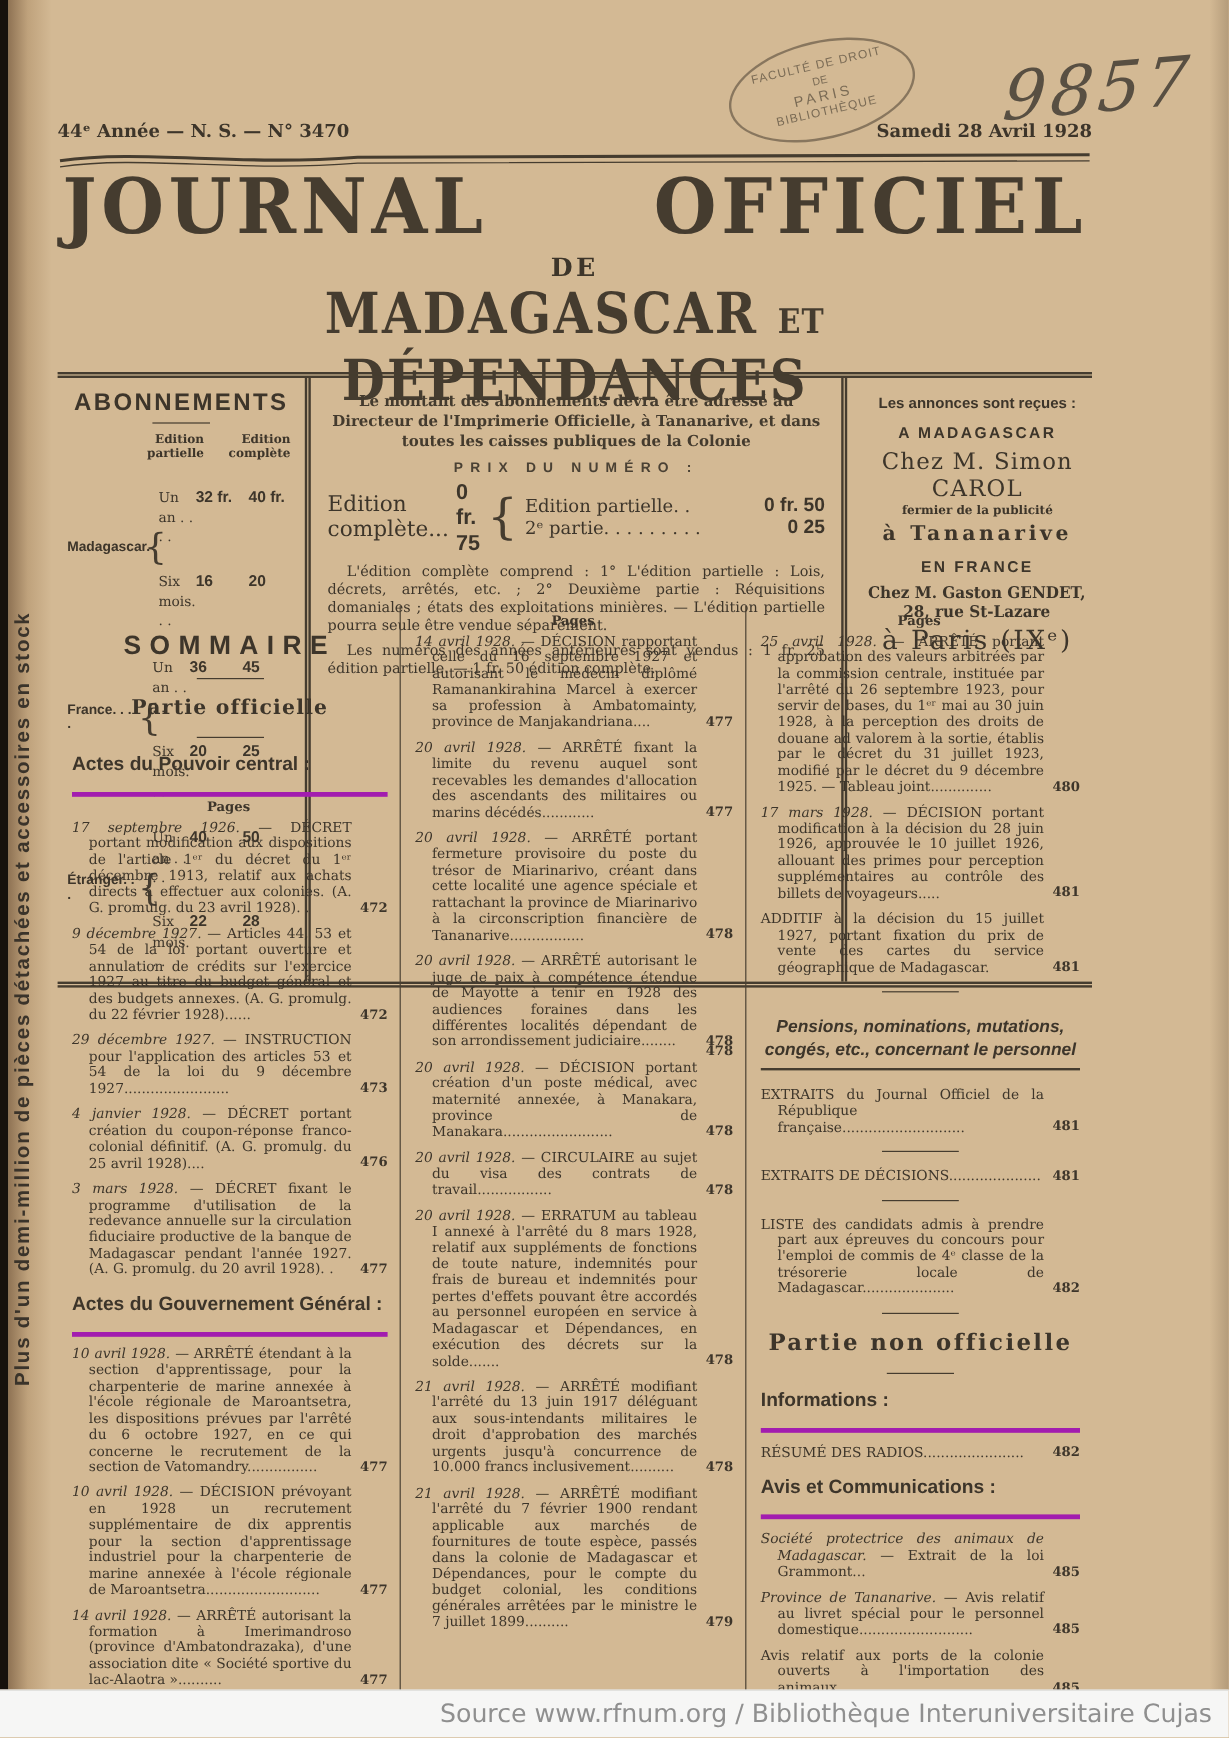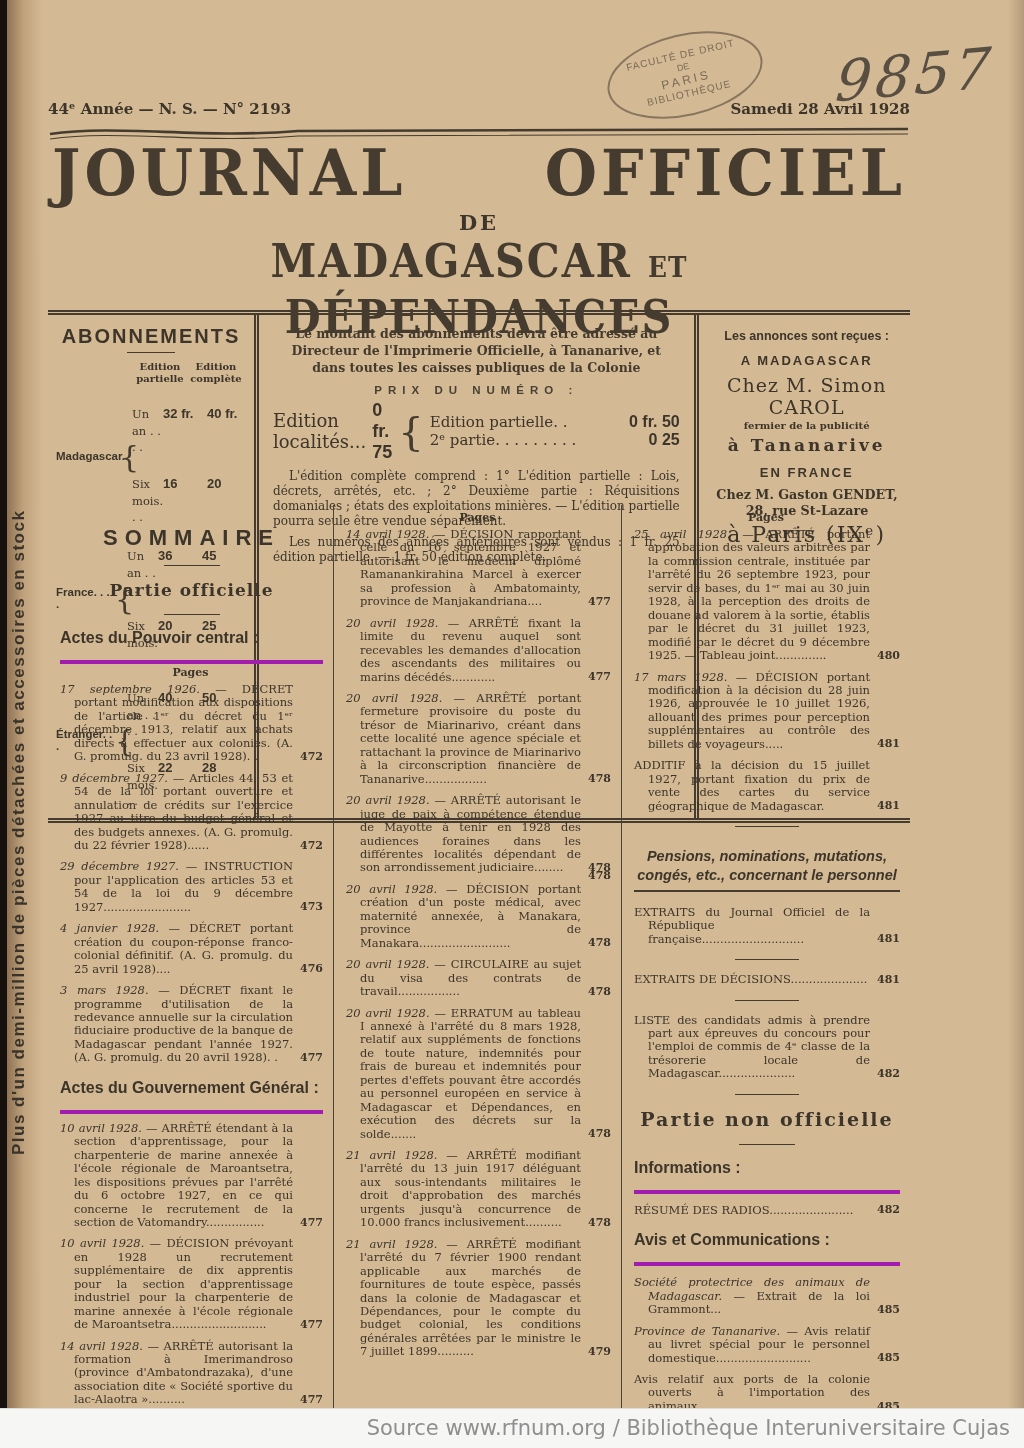--- a/index.html
+++ b/index.html
@@ -58,22 +58,22 @@
   .title-sub .et { font-size:27px; letter-spacing:1px; }
   
   .band { position:absolute; top:310px; left:0; width:100%;
     display:grid; grid-template-columns:206px 1fr 216px;
     border-top:5px double #453c2f; border-bottom:5px double #453c2f; }
   .band-cell { padding:6px 8px 8px; }
   .cell-mid { border-left:5px double #453c2f; border-right:5px double #453c2f; padding:6px 14px 10px; }
   .ab-title { text-align:center; font-family:"Liberation Sans", sans-serif;
     font-weight:bold; font-size:20px; letter-spacing:2px; margin-top:4px; }
   .ab-title-rule { width:48px; border-top:1px solid #453c2f; margin:4px auto 8px; }
-  .ab-head { display:flex; justify-content:flex-end; gap:4px; padding-right:4px;
-    font-weight:bold; font-size:10px; text-align:center; }
+  .ab-head { display:flex; justify-content:flex-end; gap:20px; padding-right:4px;
+    font-weight:bold; font-size:10px; text-align:right; }
   .ab-h { width:52px; white-space:pre-line; line-height:1.15; }
   .ab-group { display:flex; align-items:center; margin-top:2px; }
   .ab-region { width:64px; font-family:"Liberation Sans", sans-serif;
     font-weight:bold; font-size:11.5px; }
   .ab-brace { width:12px; font-size:30px; font-weight:normal; color:#453c2f; }
   .ab-rows { flex:1; }
   .ab-row { display:flex; align-items:baseline; font-size:11.5px; line-height:1.45; }
   .ab-row .lab { flex:1;margin-top:20px; }
   .ab-row .v { width:44px; font-family:"Liberation Sans", sans-serif;
     font-weight:bold; font-size:13px; }
@@ -141,21 +141,21 @@
   <div class="handwritten">9857</div>
 
   <div class="stamp">
     <div class="s1">FACULTÉ DE DROIT</div>
     <div class="s2">DE</div>
     <div class="s3">PARIS</div>
     <div class="s4">BIBLIOTHÈQUE</div>
   </div>
 
   <div class="issue-line">
-    <span>44ᵉ Année — N. S. — N° 2193</span>
+    <span>44ᵉ Année — N. S. — N° 3470</span>
     <span>Samedi 28 Avril 1928</span>
   </div>
 
   <svg class="head-rule" width="862" height="20" viewBox="0 0 862 20">
     <path d="M2 12 C 70 2, 150 17, 250 9 L 860 7" stroke="#453c2f" stroke-width="2.6" fill="none"></path>
     <path d="M2 17 C 70 7, 150 22, 250 14 L 860 12" stroke="#453c2f" stroke-width="1.1" fill="none"></path>
   </svg>
 
   <div class="title-main">
     <span>JOURNAL</span>
@@ -230,21 +230,21 @@
           </div>
         </div>
       </div>
 
     </div>
 
     <div class="band-cell cell-mid">
       <div class="mid-l2">Le montant des abonnements devra être adressé au Directeur de l'Imprimerie Officielle, à Tananarive, et dans toutes les caisses publiques de la Colonie</div>
       <div class="prix-h">PRIX DU NUMÉRO :</div>
       <div class="price-row">
-        <span class="price-left">Edition localités...</span>
+        <span class="price-left">Edition complète...</span>
         <span class="price-val">0 fr. 75</span>
         <span class="price-brace">{</span>
         <span class="price-right">
           <span class="pr-row">
             <span>Edition partielle. .</span>
             <span class="price-val">0 fr. 50</span>
           </span>
           <span class="pr-row">
             <span>2ᵉ partie. . . . . . . . .</span>
             <span class="price-val">0     25</span>

